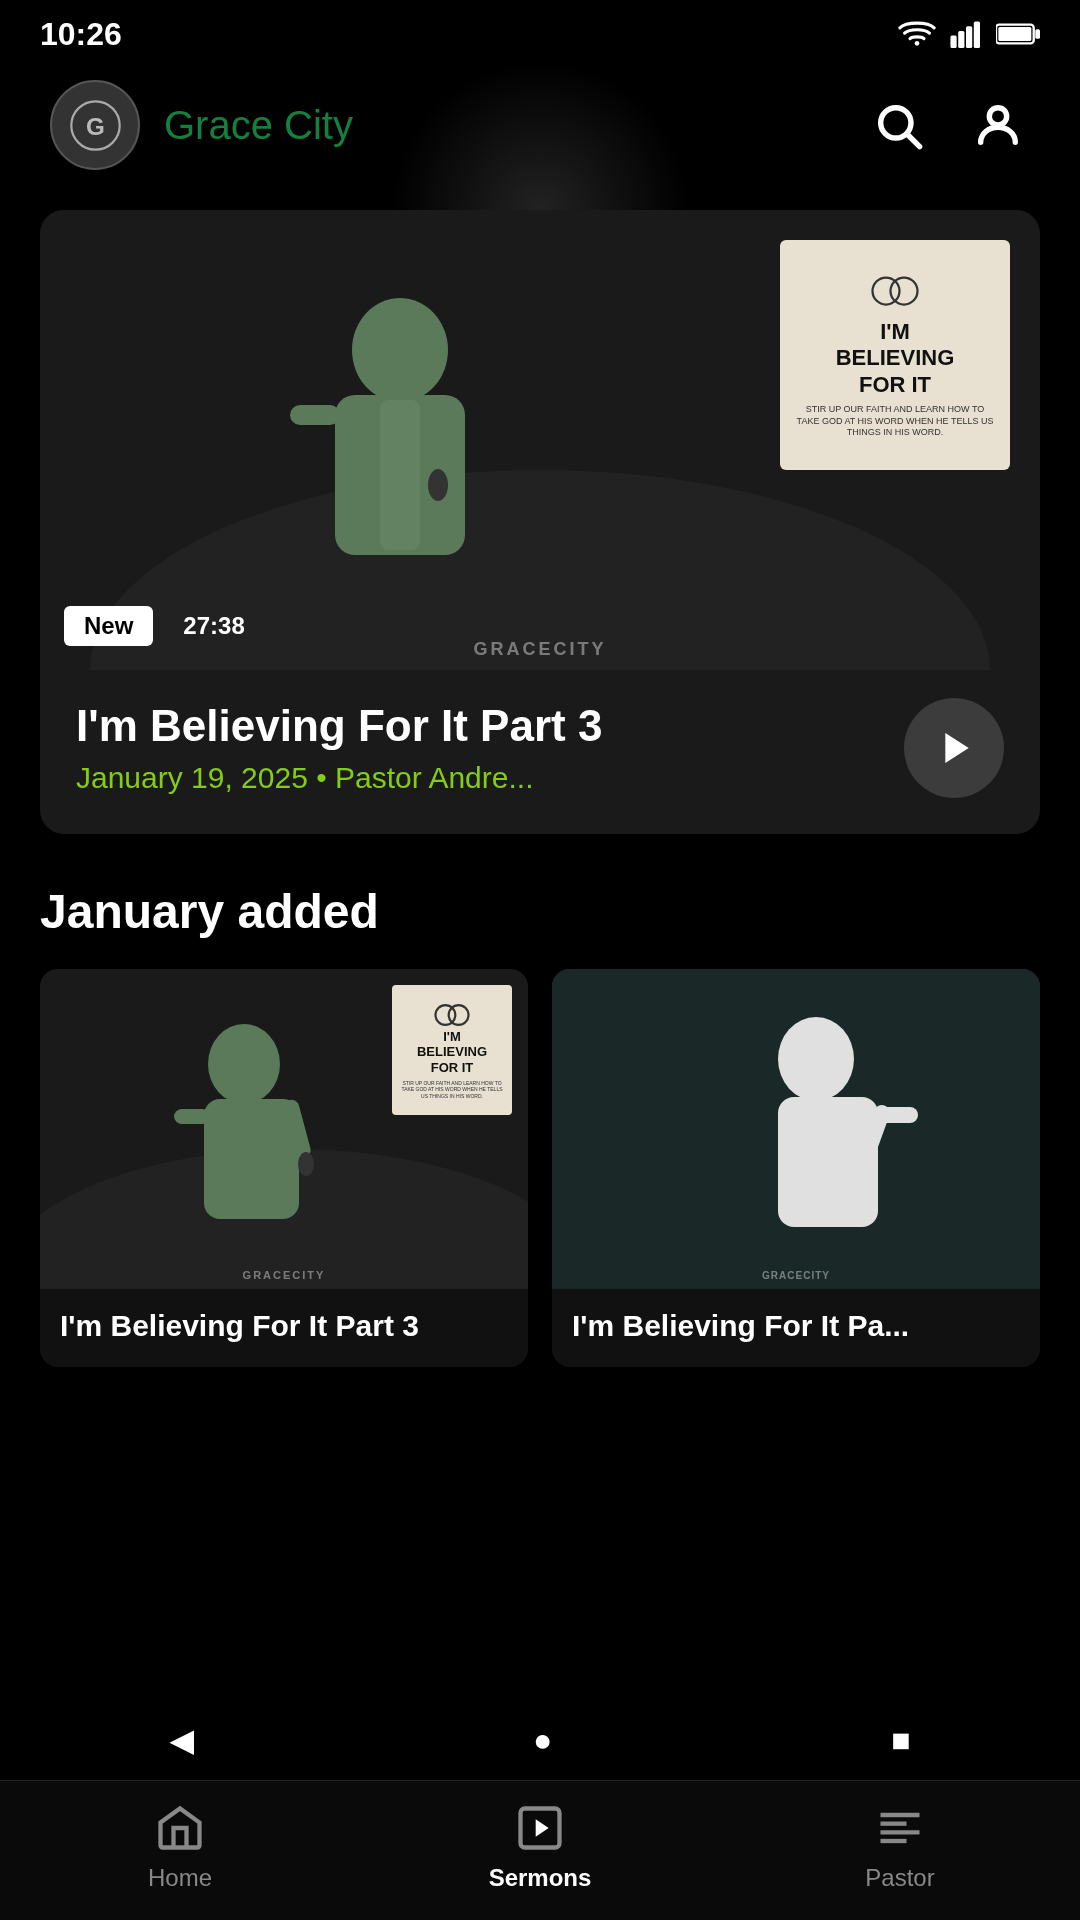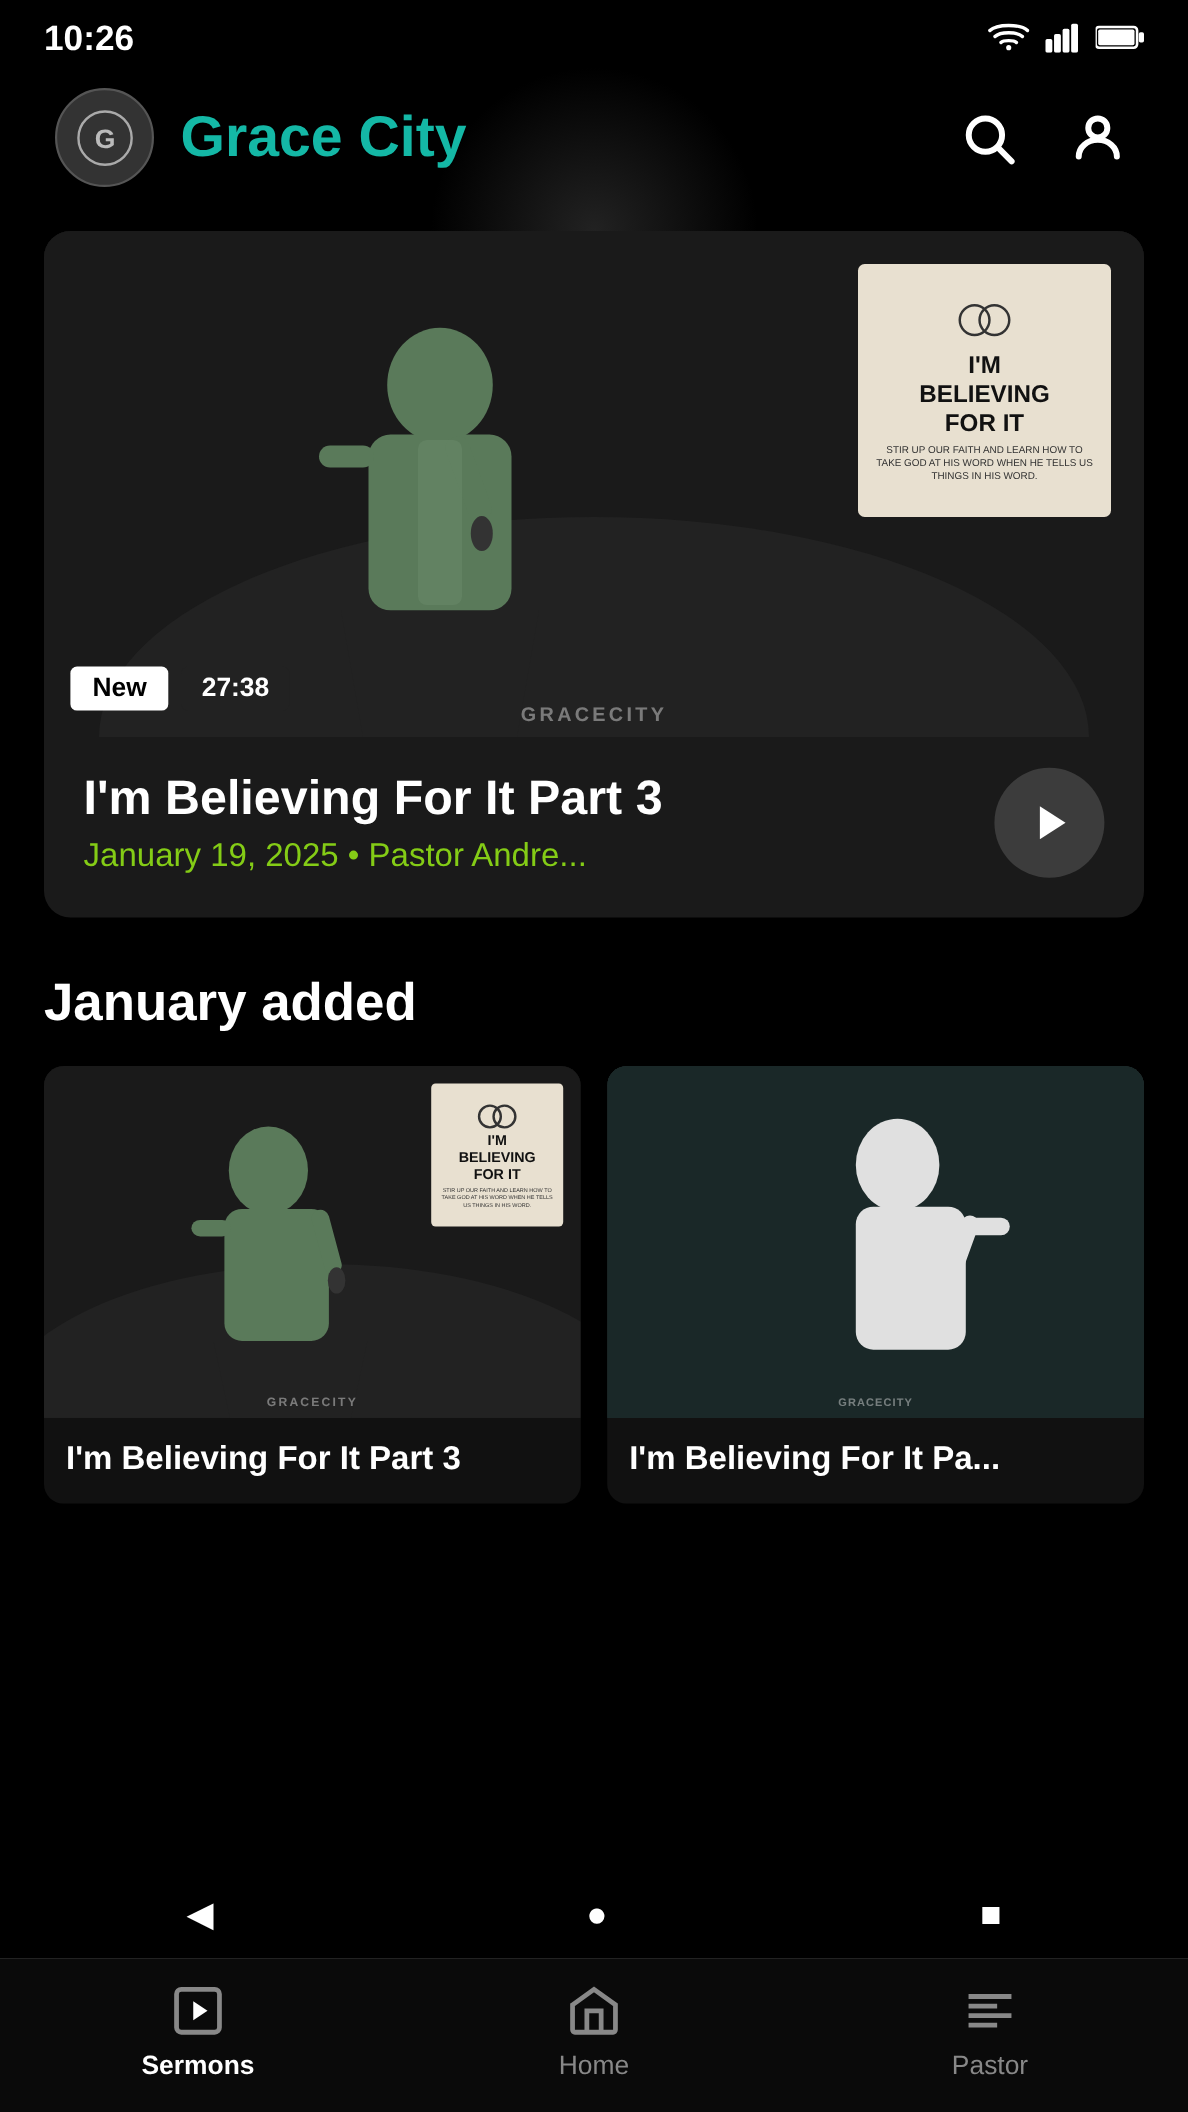--- a/index.html
+++ b/index.html
@@ -59,23 +59,23 @@
       align-items: center;
       justify-content: center;
       border: 2px solid #555;
     }
     .logo-circle svg {
       width: 55px;
       height: 55px;
       fill: #bbb;
     }
     .app-title {
-      font-size: 52px;
-      font-weight: 700;
-      color: #14b8a6;
+      font-size: 40px;
+      font-weight: 400;
+      color: #15803d;
     }
     .header-right {
       display: flex;
       align-items: center;
       gap: 36px;
     }
     .header-icon {
       width: 64px;
       height: 64px;
       display: flex;
@@ -551,36 +551,36 @@
   </div>
 
 </div>
 
 <div class="nav-spacer"></div>
 
 <nav class="bottom-nav">
 
   <div class="nav-item">
     <div class="nav-icon">
+      <svg viewBox="0 0 24 24" stroke="#888" fill="none" stroke-width="2">
+        <path d="M3 9.5L12 3l9 6.5V20a1 1 0 01-1 1H4a1 1 0 01-1-1V9.5z"></path>
+        <path d="M9 21V12h6v9"></path>
+      </svg>
+    </div>
+    <span class="nav-label">Home</span>
+  </div>
+
+  <div class="nav-item">
+    <div class="nav-icon">
       <svg viewBox="0 0 24 24" stroke="#fff" fill="none" stroke-width="2">
         <rect x="3" y="3" width="18" height="18" rx="2"></rect>
         <polygon points="10,8 16,12 10,16" fill="#fff" stroke="none"></polygon>
       </svg>
     </div>
     <span class="nav-label active">Sermons</span>
-  </div>
-
-  <div class="nav-item">
-    <div class="nav-icon">
-      <svg viewBox="0 0 24 24" stroke="#888" fill="none" stroke-width="2">
-        <path d="M3 9.5L12 3l9 6.5V20a1 1 0 01-1 1H4a1 1 0 01-1-1V9.5z"></path>
-        <path d="M9 21V12h6v9"></path>
-      </svg>
-    </div>
-    <span class="nav-label">Home</span>
   </div>
 
 
 
   <div class="nav-item">
     <div class="nav-icon">
       <svg viewBox="0 0 24 24" stroke="#888" fill="none" stroke-width="2">
         <line x1="3" y1="6" x2="21" y2="6"></line>
         <line x1="3" y1="10" x2="15" y2="10"></line>
         <line x1="3" y1="14" x2="21" y2="14"></line>

